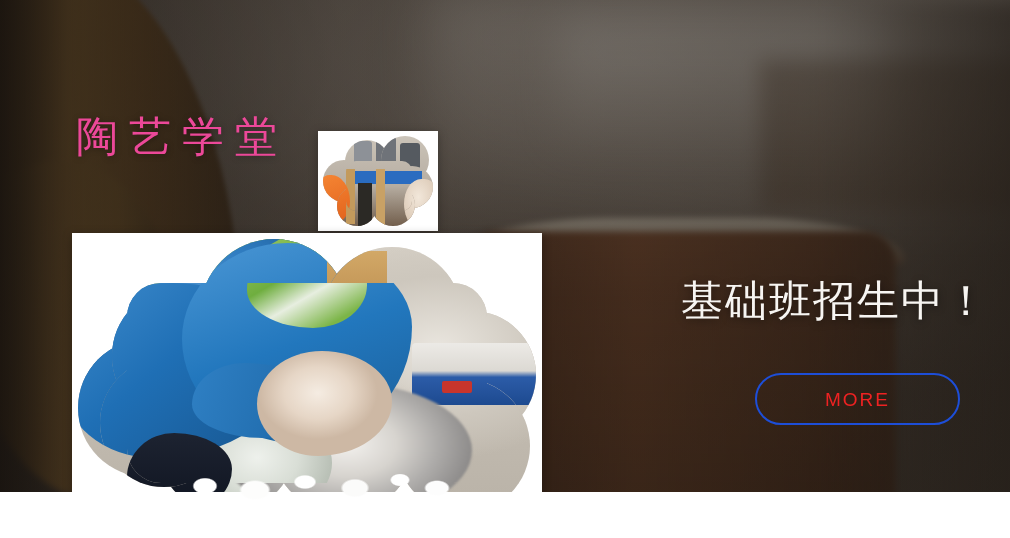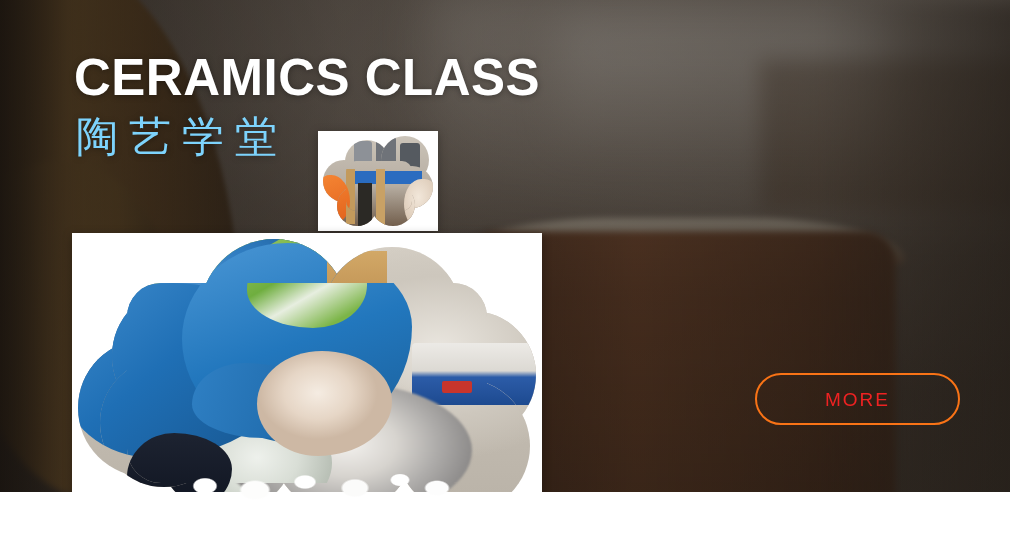--- a/index.html
+++ b/index.html
@@ -199,21 +199,21 @@
 
   
   .t-eng{
     position:absolute;left:74px;top:52px;
     font-size:51px;line-height:1;font-weight:bold;color:#ffffff;
     letter-spacing:.5px;white-space:nowrap;
     text-shadow:0 1px 6px rgba(0,0,0,.35);
   }
   .t-cn{
     position:absolute;left:76px;top:116px;
-    font-size:42px;line-height:1;color:#7dd3fc;font-weight:300;
+    font-size:42px;line-height:1;color:#ec4899;font-weight:300;
     letter-spacing:11px;white-space:nowrap;
     text-shadow:0 1px 6px rgba(0,0,0,.35);
   }
 
   .badge{
     position:absolute;left:692px;top:116px;width:277px;height:47px;
     background:#ff0000;
     box-shadow:4px 4px 0 rgba(20,15,10,.45);
     display:flex;align-items:center;justify-content:center;
   }
@@ -229,21 +229,21 @@
   }
   .line-sub{
     position:absolute;left:681px;top:280px;
     font-size:42px;font-weight:300;color:#f7f5f2;letter-spacing:2px;
     line-height:1;white-space:nowrap;
     text-shadow:0 2px 8px rgba(0,0,0,.45);
   }
 
   .more-btn{
     position:absolute;left:755px;top:373px;width:205px;height:52px;
-    border:2px solid #f97316;border-radius:26px;
+    border:2px solid #1d4ed8;border-radius:26px;
     background:transparent;
     display:flex;align-items:center;justify-content:center;
     cursor:pointer;padding:0;
   }
   .more-btn span{
     color:#ee2222;font-size:19px;letter-spacing:2px;line-height:1;
   }
 
   
   .bottom-strip{
@@ -275,21 +275,20 @@
     <div class="bg-vessel-rim"></div>
     <div class="bg-vessel"></div>
     <div class="bg-vessel-shade"></div>
     <div class="bg-sleeve"></div>
     <div class="bg-sleeve2"></div>
     <div class="bg-darkleft"></div>
     <div class="bg-rightdark"></div>
     <div class="bg-veil"></div>
   </div>
 
-  <div class="t-eng">CERAMICS CLASS</div>
   <div class="t-cn">陶艺学堂</div>
 
   <div class="cloud" id="cloud-small">
     <div class="lobe" style="left:0px;top:24px;width:52px;height:52px;"></div>
     <div class="lobe" style="left:22px;top:4px;width:54px;height:54px;"></div>
     <div class="lobe" style="left:58px;top:0px;width:58px;height:58px;"></div>
     <div class="lobe" style="left:68px;top:30px;width:52px;height:52px;"></div>
     <div class="lobe" style="left:14px;top:50px;width:50px;height:50px;"></div>
     <div class="lobe" style="left:48px;top:48px;width:54px;height:52px;"></div>
 
@@ -436,20 +435,21 @@
           <div class="pb-collar"></div>
             <div class="pb-arm"></div>
           <div class="pb-hands"></div>
             <div class="pb-dark"></div>
         </div>
       </div>
     </div>
   </div>
 
 
+  <div class="line-sub">基础班招生中！</div>
 
   <button class="more-btn">
     <span>MORE</span>
   </button>
 
   <div class="bottom-strip"></div>
   <div class="splatter"></div>
 
 </div>
 

